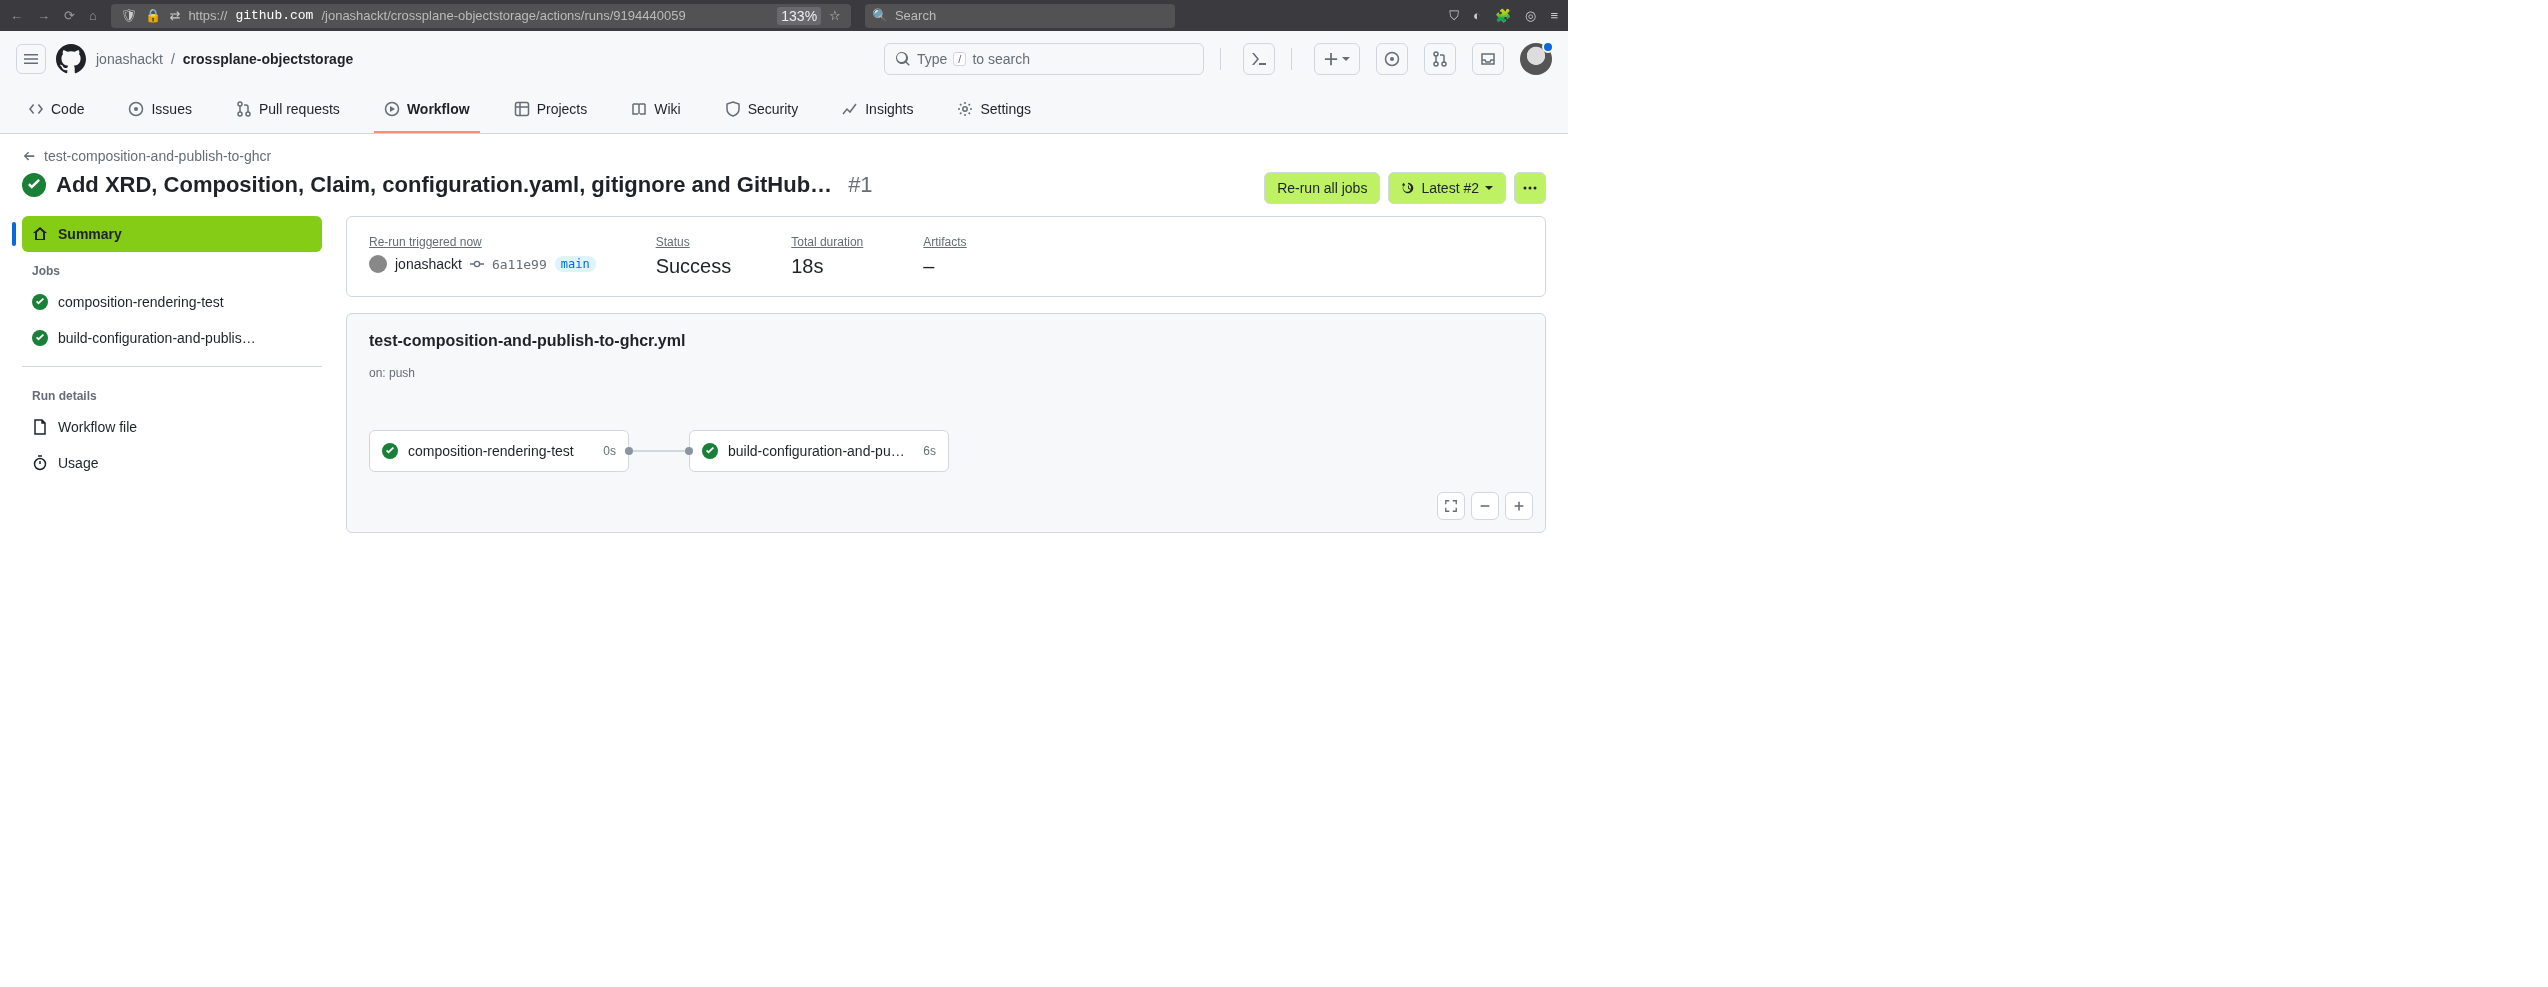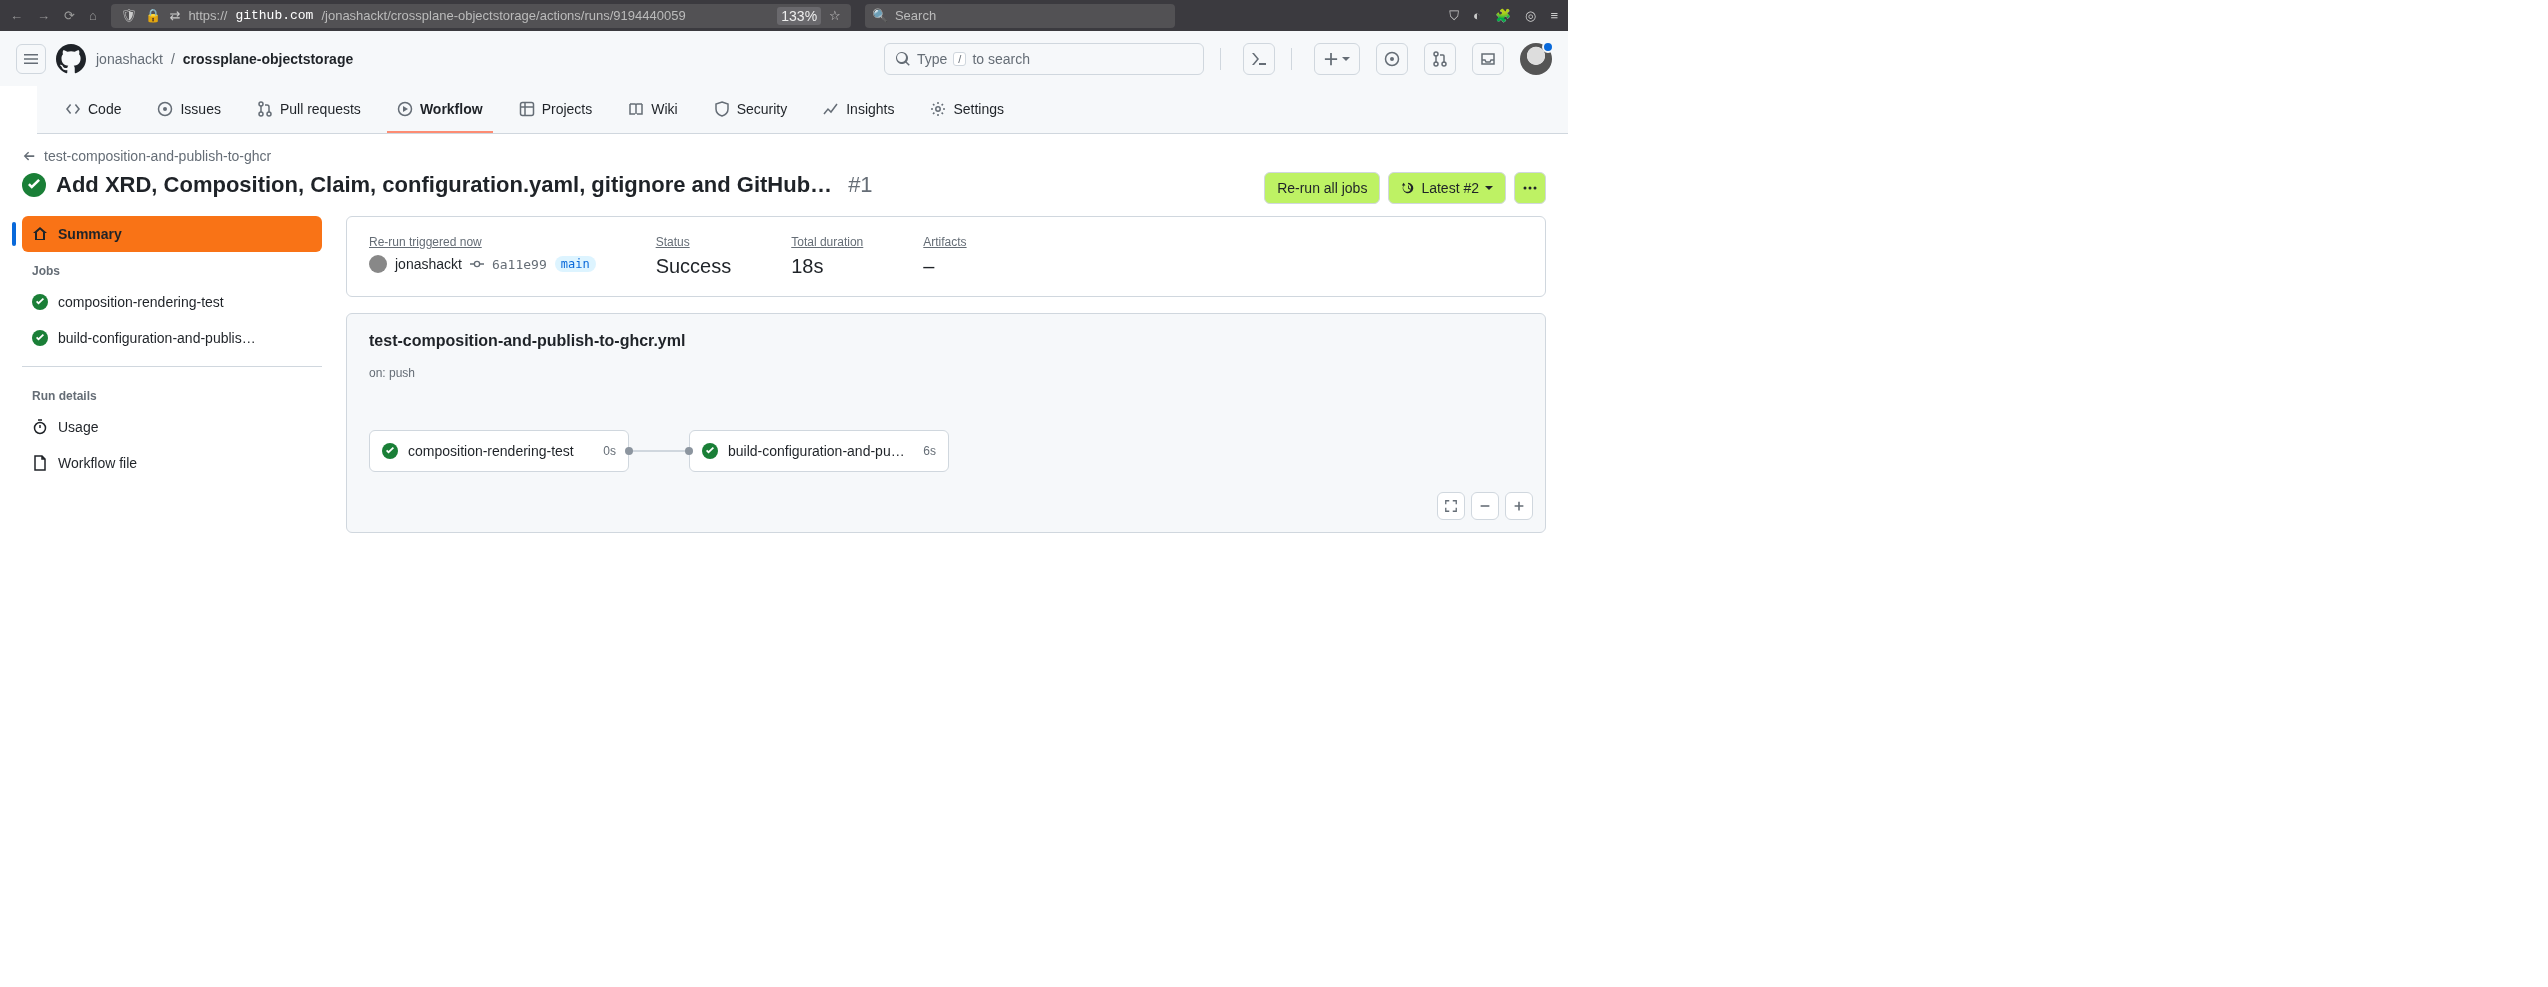--- a/index.html
+++ b/index.html
@@ -28,41 +28,41 @@
   .gh-search { margin-left:auto; width:320px; height:32px; border:1px solid #d0d7de; border-radius:6px; background:#f6f8fa; display:flex; align-items:center; padding:0 10px; color:#656d76; gap:6px;}
   .kbd { border:1px solid #d0d7de; border-radius:3px; font-size:11px; padding:0 4px; background:#fff;}
   .hdr-ico { width:32px; height:32px; border:1px solid #d0d7de; border-radius:6px; display:flex; align-items:center; justify-content:center; color:#656d76; cursor:pointer; margin-left:6px;}
   .hdr-sep { width:1px; height:22px; background:#d0d7de; margin:0 6px; }
   .add-btn { width:46px; }
   .avatar-dot { position:relative; }
   .avatar-dot::after { content:""; position:absolute; top:-2px; right:-2px; width:8px; height:8px; background:#0969da; border-radius:50%; border:2px solid #f6f8fa;}
   .avatar { width:32px; height:32px; border-radius:50%; background:#888; margin-left:6px; background:radial-gradient(circle at 50% 40%, #ddd 35%, #555 38%);}
 
   
-  .repo-nav { height:48px; background:#f6f8fa; border-bottom:1px solid #d0d7de; display:flex; align-items:center; padding:0 18px; gap:16px;margin-left:37px;}
+  .repo-nav { height:48px; background:#f6f8fa; border-bottom:1px solid #d0d7de; display:flex; align-items:center; padding:0 18px; gap:24px;}
   .repo-tab { display:flex; align-items:center; gap:7px; padding:0 10px; height:46px; color:#1f2328; cursor:pointer; border-bottom:2px solid transparent; font-size:14px;}
   .repo-tab.active { border-bottom-color:#fd8c73; font-weight:600;}
   .repo-tab .ico { color:#656d76; display:inline-flex; }
 
   
   .run-header { padding: 2px 0 12px; display:flex; align-items:flex-start; }
   .back-row { display:flex; align-items:center; gap:8px; color:#656d76; font-size:14px; margin-bottom:6px; cursor:pointer;}
   .title-row { display:flex; align-items:center; gap:10px; }
   .check-green { width:24px; height:24px; }
   .run-title { font-size:22px; font-weight:600; }
   .run-num { font-size:22px; color:#656d76; font-weight:400; margin-left:6px;}
   .run-actions { margin-left:auto; display:flex; gap:8px; }
   .btn { border:1px solid #d0d7de; background:#bef264; border-radius:6px; height:32px; padding:0 12px; display:flex; align-items:center; gap:6px; font-size:14px; color:#1f2328; cursor:pointer; }
   .btn-ico { width:32px; justify-content:center; padding:0; }
 
   .content-row { display:flex; gap: 24px; }
   
   .sidebar { width: 300px; }
   .side-item { display:flex; align-items:center; gap:10px; height:36px; padding:0 10px; border-radius:6px; cursor:pointer; }
-  .side-item.active { background:#f97316; font-weight:600; position:relative;}
+  .side-item.active { background:#84cc16; font-weight:600; position:relative;}
   .side-item.active::before { content:""; position:absolute; left:-10px; top:6px; bottom:6px; width:4px; background:#0969da; border-radius:2px;}
   .side-h { color:#656d76; font-size:12px; font-weight:600; padding: 12px 10px 6px; }
   .side-hr { border:none; border-top:1px solid #d0d7de; margin:10px 0; }
   .mini-check { width:16px; height:16px; flex:none;}
 
   
   .rcol { flex:1; display:flex; flex-direction:column; gap:16px;}
   .meta-box { border:1px solid #d0d7de; border-radius:6px; padding:18px 22px; display:flex; gap:60px; }
   .meta-col { display:flex; flex-direction:column; gap:6px; }
   .meta-label { font-size:12px; color:#656d76;text-decoration:underline; }
@@ -325,30 +325,30 @@
         <svg class="mini-check" viewBox="0 0 16 16">
             <circle cx="8" cy="8" r="8" fill="#1a7f37"></circle>
             <path fill="#fff" d="M6.5 10.5L4 8l1.2-1.2 1.3 1.3L10.8 4 12 5.2z"></path>
           </svg>
         <span>build-configuration-and-publis…</span>
       </div>
       <hr class="side-hr">
       <div class="side-h">Run details</div>
       <div class="side-item">
         <svg width="16" height="16" viewBox="0 0 16 16">
+            <path fill="none" stroke="currentColor" stroke-width="1.5" d="M3 1h7l3 3v11H3zM10 1v3h3"></path>
+          </svg>
+        <span>Workflow file</span>
+      </div>
+      <div class="side-item">
+        <svg width="16" height="16" viewBox="0 0 16 16">
             <circle cx="8" cy="9" r="5.5" fill="none" stroke="currentColor" stroke-width="1.5"></circle>
             <path stroke="currentColor" stroke-width="1.5" d="M8 9V6M6 1h4"></path>
           </svg>
         <span>Usage</span>
-      </div>
-      <div class="side-item">
-        <svg width="16" height="16" viewBox="0 0 16 16">
-            <path fill="none" stroke="currentColor" stroke-width="1.5" d="M3 1h7l3 3v11H3zM10 1v3h3"></path>
-          </svg>
-        <span>Workflow file</span>
       </div>
     </div>
 
     <div class="rcol">
       <div class="meta-box">
         <div class="meta-col">
           <div class="meta-label">Re-run triggered now</div>
           <div class="meta-user">
             <span class="mini-avatar"></span>
             <span>jonashackt</span>

